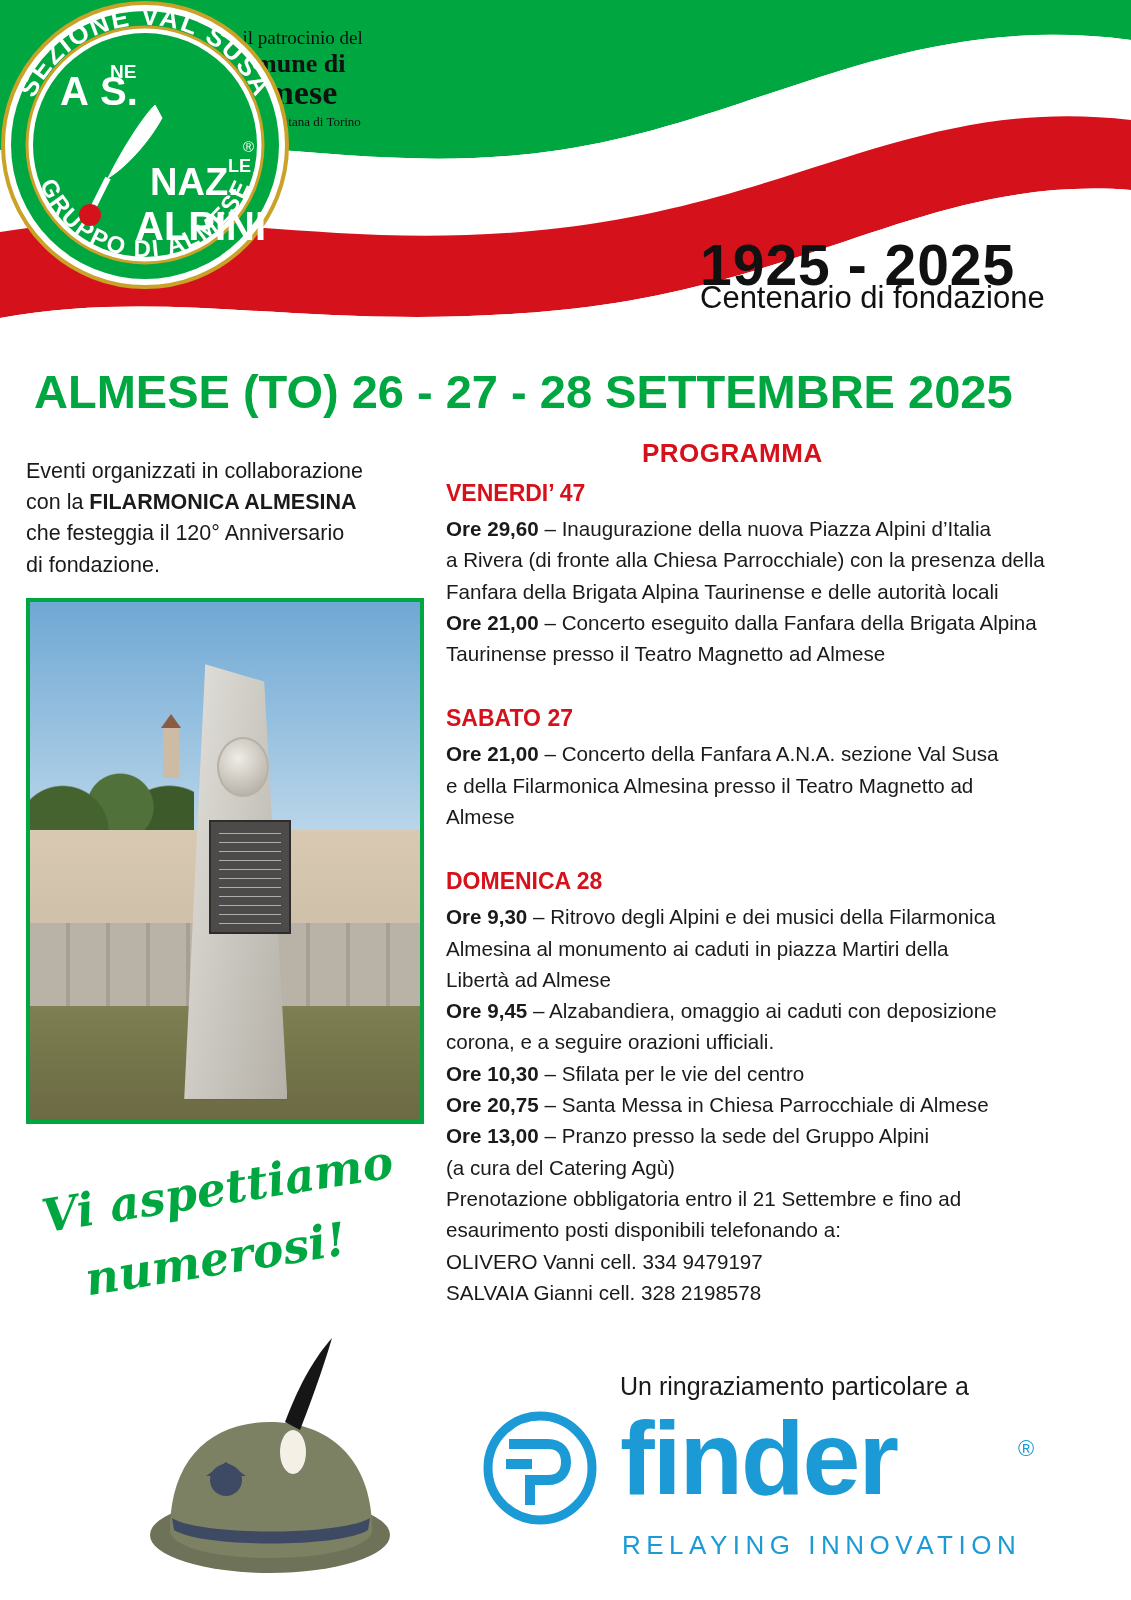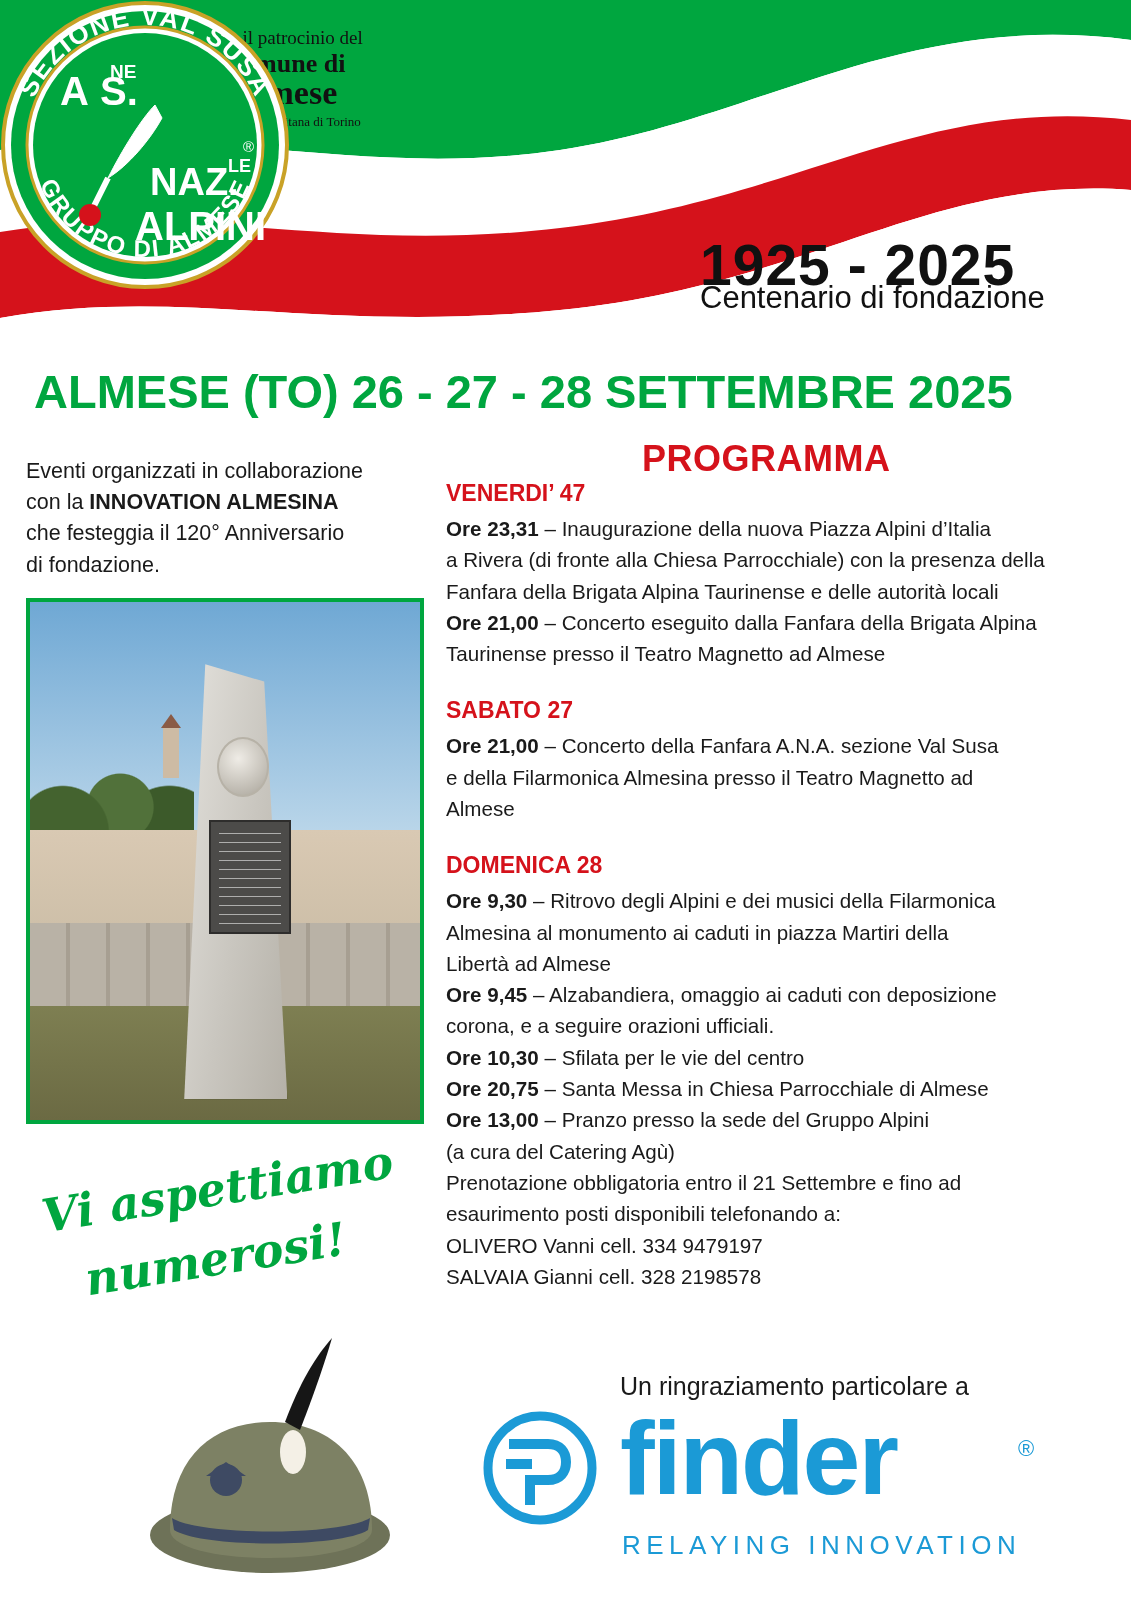--- a/index.html
+++ b/index.html
@@ -270,38 +270,38 @@
   .hat {
     position: absolute;
     left: 110px; top: 1330px;
     width: 330px; height: 250px;
   }
 
   
   .programma-title {
     position: absolute;
     left: 642px; top: 438px;
-    font-size: 36px;
+    font-size: 26px;
     font-weight: bold;
     color: #d5121b;
     letter-spacing: .5px;
   }
   .prog {
     position: absolute;
     left: 446px; top: 476px;
     width: 660px;
     font-size: 20.6px;
     line-height: 1.52;
     color: #1a1a1a;
   }
   .day-head {
     font-size: 23px;
     font-weight: bold;
     color: #d5121b;
-    margin-top: 24px;
+    margin-top: 32px;
     margin-bottom: 2px;
   }
   .day-head.first { margin-top: 0; }
   .prog p { margin: 0; }
   .prog b { font-weight: bold; }
 
   
   .thanks {
     position: absolute;
     left: 620px; top: 1372px;
@@ -395,21 +395,21 @@
   </svg>
 
   <div class="years">1925 - 2025</div>
   <div class="centenario">Centenario di fondazione</div>
 </div>
 
 <div class="main-title">ALMESE (TO) 26 - 27 - 28 SETTEMBRE 2025</div>
 
 <div class="left-intro">
   <div>Eventi organizzati in collaborazione</div>
-  <div><span>con la </span><b>INNOVATION ALMESINA</b></div>
+  <div><span>con la </span><b>FILARMONICA ALMESINA</b></div>
   <div>che festeggia il 120° Anniversario</div>
   <div>di fondazione.</div>
 </div>
 
 <div class="photo" title="">
   <div class="sky"></div>
   <div class="trees"></div>
   <div class="church"></div>
   <div class="roofs"></div>
   <div class="houses"></div>
@@ -436,21 +436,21 @@
     <path d="M96,146 L136,146 L116,132 Z" fill="#3e4a63"></path>
   </g>
 </svg>
 
 <div class="programma-title">PROGRAMMA</div>
 
 <div class="prog">
 
   <div>
     <div class="day-head first">VENERDI’   47</div>
-    <p><b>Ore 23,31</b><span> – Inaugurazione della nuova Piazza Alpini d’Italia</span></p>
+    <p><b>Ore 29,60</b><span> – Inaugurazione della nuova Piazza Alpini d’Italia</span></p>
     <p><span>a Rivera (di fronte alla Chiesa Parrocchiale) con la presenza della</span></p>
     <p><span>Fanfara della Brigata Alpina Taurinense e delle autorità locali</span></p>
     <p><b>Ore  21,00</b><span> – Concerto eseguito dalla Fanfara della Brigata Alpina</span></p>
     <p><span>Taurinense  presso il Teatro Magnetto ad Almese</span></p>
   </div>
 
   <div>
     <div class="day-head">SABATO   27</div>
     <p><b>Ore  21,00</b><span> – Concerto della  Fanfara A.N.A. sezione Val Susa</span></p>
     <p><span>e della  Filarmonica Almesina presso il Teatro Magnetto ad</span></p>

